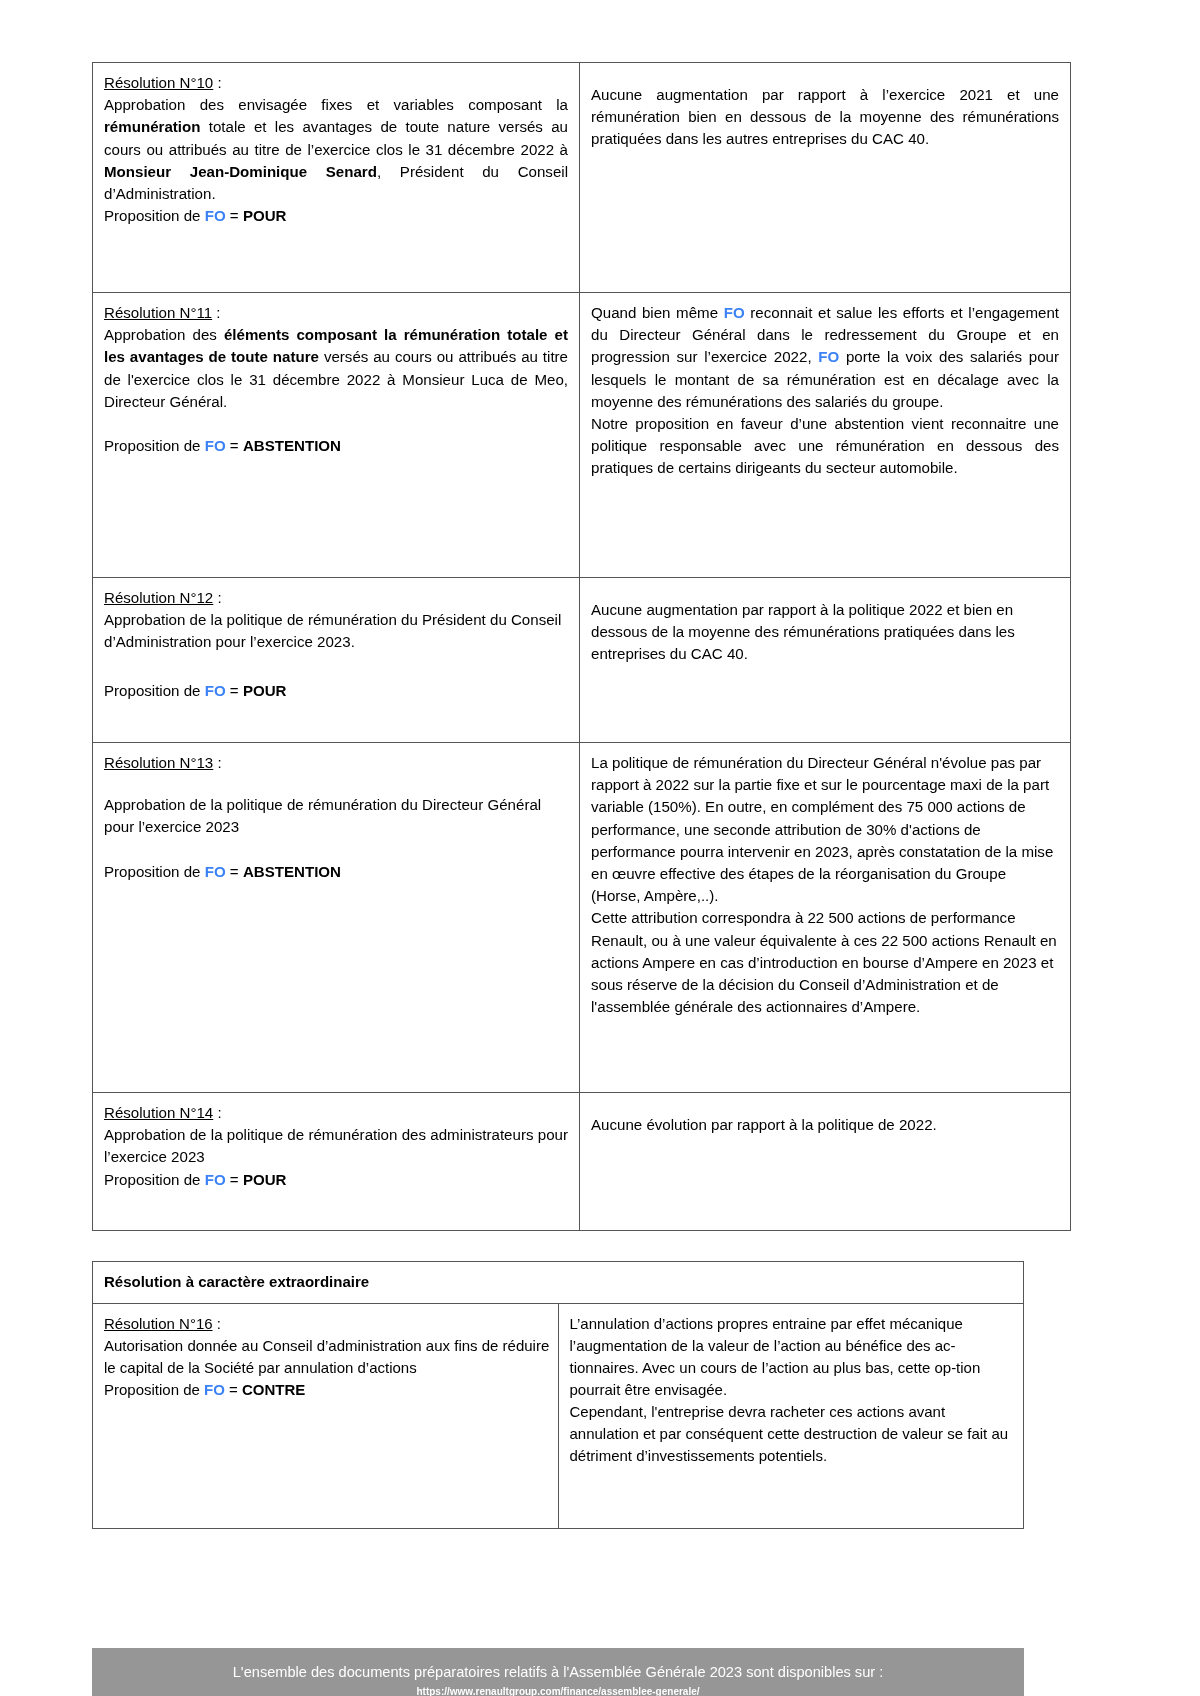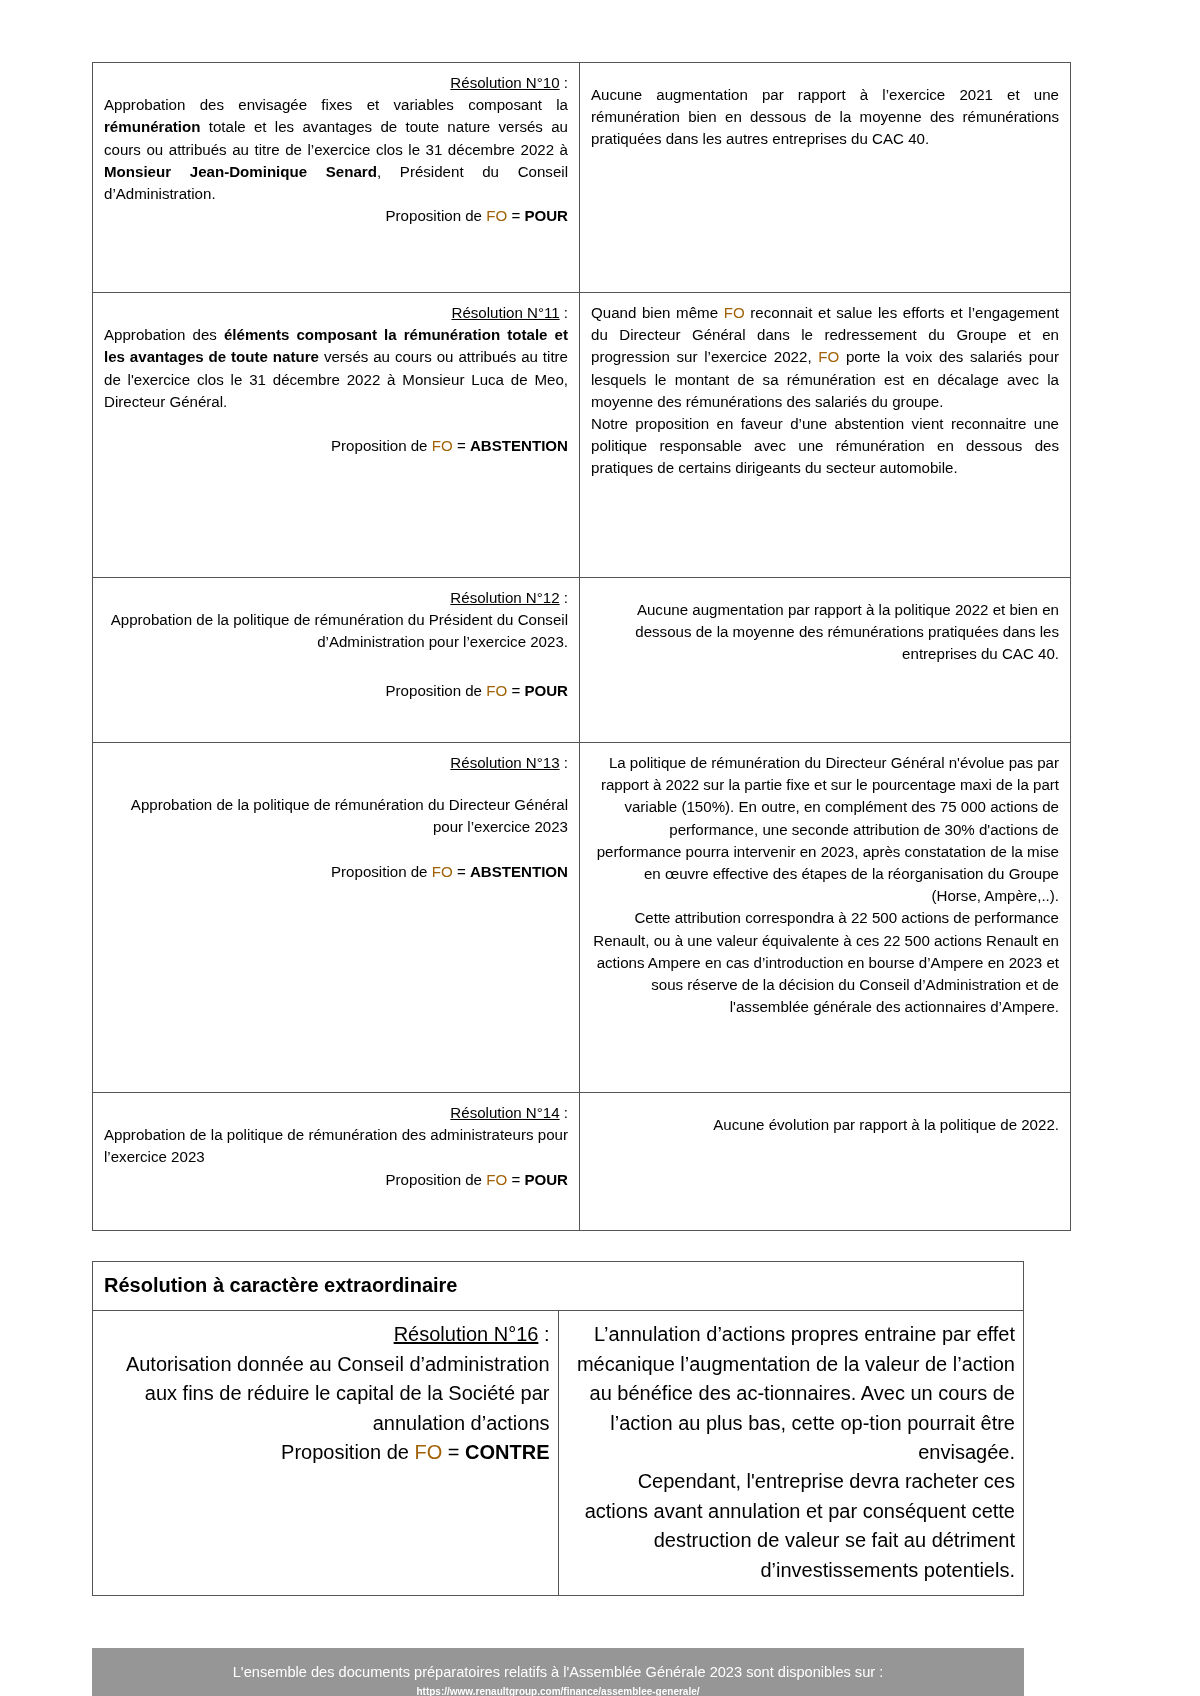--- a/index.html
+++ b/index.html
@@ -39,30 +39,30 @@
     border: 1.1px solid #555555;
     vertical-align: top;
     padding: 9px 11px 10px 11px;
     font-size: 15.1px;
     line-height: 1.47;
   }
   td.col-left  { width: 464px; }
   td.col-right { width: 468px; }
 
   .just { text-align: justify; text-justify: inter-word; }
-  .left { text-align: right; }
+  .left { text-align: left; }
 
   .restitle {
     text-decoration: underline;
     display: inline;
   }
   .b { font-weight: bold; }
   .fo {
-    color: #a16207;
-    font-weight: normal;
+    color: #3b82f6;
+    font-weight: bold;
   }
   .prop {
     margin-top: 13px;
   }
   .para { margin: 0; }
   .para + .para { margin-top: 0; }
   .gap-sm { height: 12px; }
   .gap-md { height: 20px; }
 
   
@@ -70,21 +70,21 @@
   table.extable {
     width: 100%;
     border-collapse: collapse;
     table-layout: fixed;
     border: 1.6px solid #404040;
   }
   table.extable td {
     border: 1.1px solid #555555;
     vertical-align: top;
     padding: 9px 8px 10px 11px;
-    font-size: 20px;
+    font-size: 15px;
     line-height: 1.47;
   }
   td.ex-head {
     font-weight: bold;
     font-size: 17.4px;
     padding: 6px 11px 7px 11px;
   }
 
   
   .footerbar {

